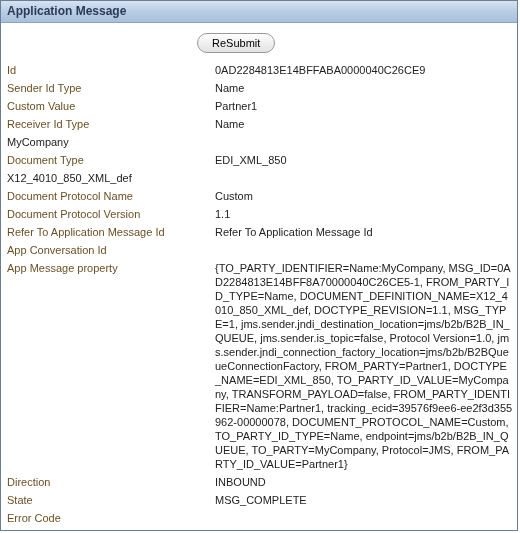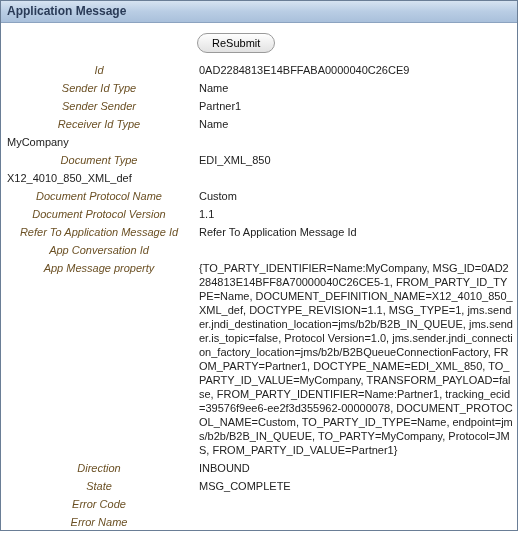--- a/index.html
+++ b/index.html
@@ -54,26 +54,25 @@
     border-radius: 10px;
     cursor: pointer;
   }
   .row {
     display: flex;
     align-items: flex-start;
     margin-bottom: 4px;
   }
   .label {
     width: 184px;
-    text-align: center;
+    text-align: left;
     color: #6b5024;
-    padding-right: 8px;
+    padding-right: 24px;
     flex-shrink: 0;
     line-height: 14px;
-    font-style: italic;
   }
   .value {
     color: #222;
     flex: 1;
     line-height: 14px;
     word-break: break-all;
     padding-right: 4px;
   }
   
   .content-scroll::-webkit-scrollbar {
@@ -108,21 +107,21 @@
 
       <div class="row">
         <div class="label">Id</div>
         <div class="value">0AD2284813E14BFFABA0000040C26CE9</div>
       </div>
       <div class="row">
         <div class="label">Sender Id Type</div>
         <div class="value">Name</div>
       </div>
       <div class="row">
-        <div class="label">Sender Sender</div>
+        <div class="label">Custom Value</div>
         <div class="value">Partner1</div>
       </div>
       <div class="row">
         <div class="label">Receiver Id Type</div>
         <div class="value">Name</div>
       </div>
       <div class="row">
         <div class="value">MyCompany</div>
       </div>
       <div class="row">

